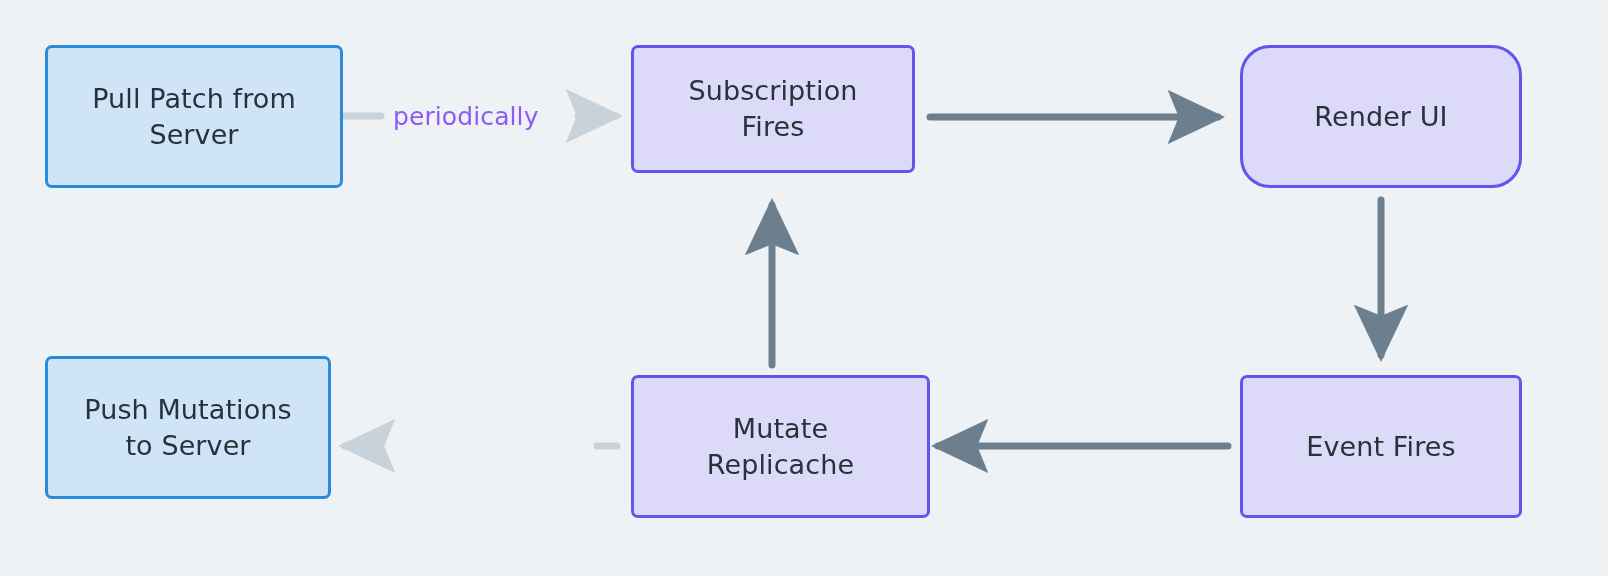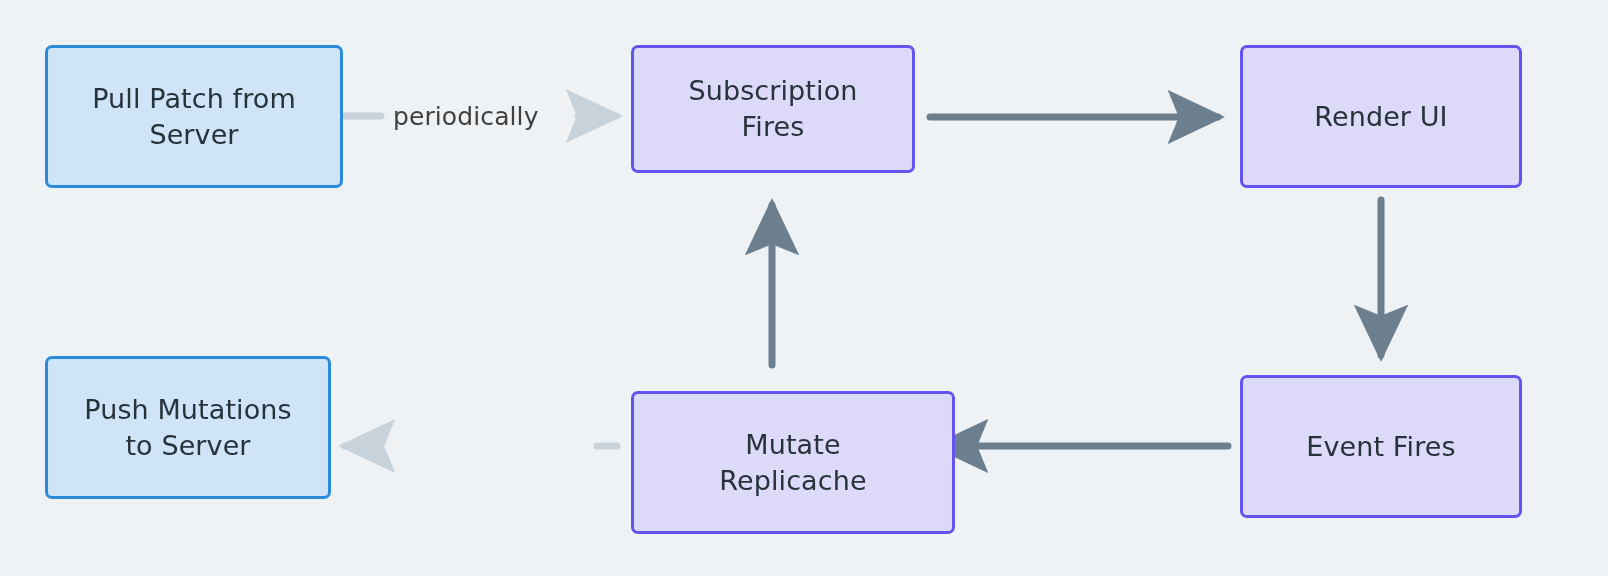--- a/index.html
+++ b/index.html
@@ -45,21 +45,21 @@
     background: #cfe4f7;
     border: 3px solid #2a8bdb;
   }
   .node.purple {
     background: #ddd9f9;
     border: 3px solid #6354ef;
   }
   .edge-label {
     position: absolute;
     font-size: 25px;
-    color: #404040;
+    color: #8b5cf6;
     white-space: nowrap;
     letter-spacing: 0.1px;
     line-height: 1;
     background: transparent;
   }
 </style>
 </head>
 <body>
 
 <div id="diagram">
@@ -100,26 +100,26 @@
       <line x1="378" y1="446" x2="345" y2="446" stroke="#c8d2da" stroke-width="7" stroke-linecap="round" marker-end="url(#arrow-light)"></line>
     </g>
   </svg>
 
   <div class="node blue" style="left:45px; top:45px; width:298px; height:143px;">Pull Patch from
 Server</div>
 
   <div class="node purple" style="left:631px; top:45px; width:284px; height:128px;">Subscription
 Fires</div>
 
-  <div class="node purple" style="left:1240px; top:45px; width:282px; height:143px;">Render UI</div>
+  <div class="node purple" style="left:1240px; top:45px; width:282px; height:143px;border-radius:30px;">Render UI</div>
 
   <div class="node blue" style="left:45px; top:356px; width:286px; height:143px;">Push Mutations
 to Server</div>
 
-  <div class="node purple" style="left:631px; top:375px; width:324px; height:143px;margin-top:16px;">Mutate
+  <div class="node purple" style="left:631px; top:375px; width:299px; height:143px;">Mutate
 Replicache</div>
 
   <div class="node purple" style="left:1240px; top:375px; width:282px; height:143px;">Event Fires</div>
 
   <div class="edge-label" style="left:393px; top:104px;">periodically</div>
 
 
 </div>
 
 </body></html>

